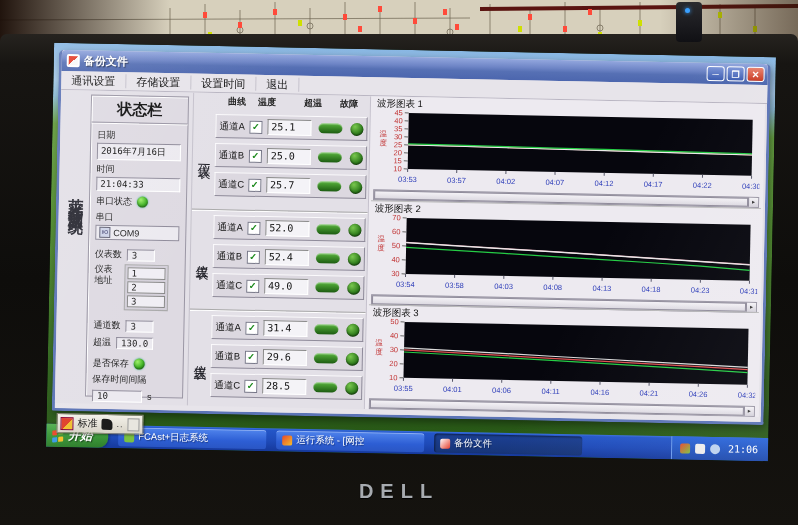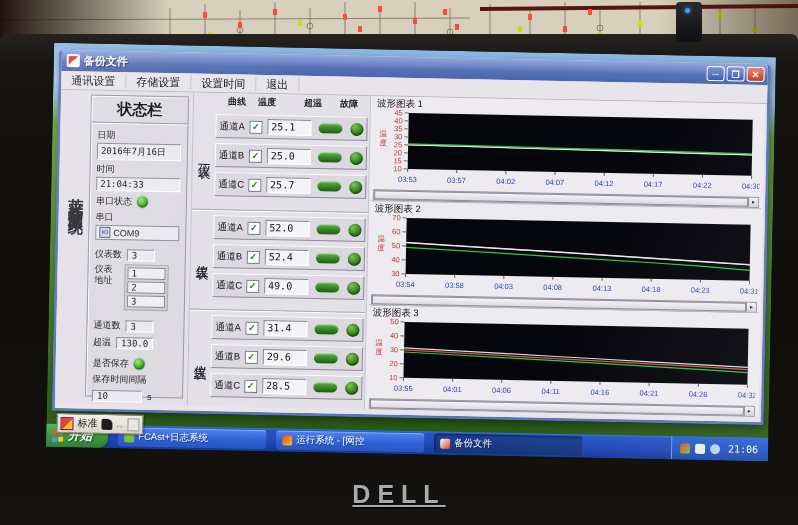--- a/index.html
+++ b/index.html
@@ -15,22 +15,22 @@
   .webcam{position:absolute;left:676px;top:2px;width:26px;height:40px;z-index:4;
     background:linear-gradient(#2a2a2e,#101014);border-radius:4px;}
   .webcam i{position:absolute;left:9px;top:6px;width:5px;height:5px;border-radius:50%;
     background:#3aa0ff;box-shadow:0 0 4px #3aa0ff;}
 
   
   .monitor{position:absolute;left:0;top:34px;width:798px;height:491px;z-index:3;
     background:linear-gradient(180deg,#26231f 0%,#171512 6%,#0e0d0b 50%,#15130f 100%);
     border-radius:7px 7px 0 0;}
   .dell{position:absolute;left:50%;top:446px;transform:translateX(-50%);
-    color:#a7abb0;font-size:25px;font-weight:bold;letter-spacing:7px;
-    font-family:"Liberation Sans",sans-serif;text-shadow:0 1px 1px #000;text-decoration:underline;}
+    color:#a7abb0;font-size:20px;font-weight:bold;letter-spacing:7px;
+    font-family:"Liberation Sans",sans-serif;text-shadow:0 1px 1px #000;}
 
   
   .screen{position:absolute;left:50px;top:16px;width:722px;height:404px;
     transform:rotate(1.15deg);transform-origin:50% 50%;background:#0a1a08;overflow:hidden;}
   .screen::after{content:"";position:absolute;inset:0;z-index:60;pointer-events:none;
     background:linear-gradient(115deg,rgba(255,255,255,.10),rgba(255,255,255,0) 28%,
                rgba(255,255,255,0) 70%,rgba(255,255,255,.07));}
   .wallpaper{position:absolute;inset:0;
     background:linear-gradient(180deg,#8ab8e4 0%,#a9cff0 9%,#8fc0dd 13%,
                #63a03c 20%,#4c8a2a 45%,#2f661b 80%,#275516 100%);}

